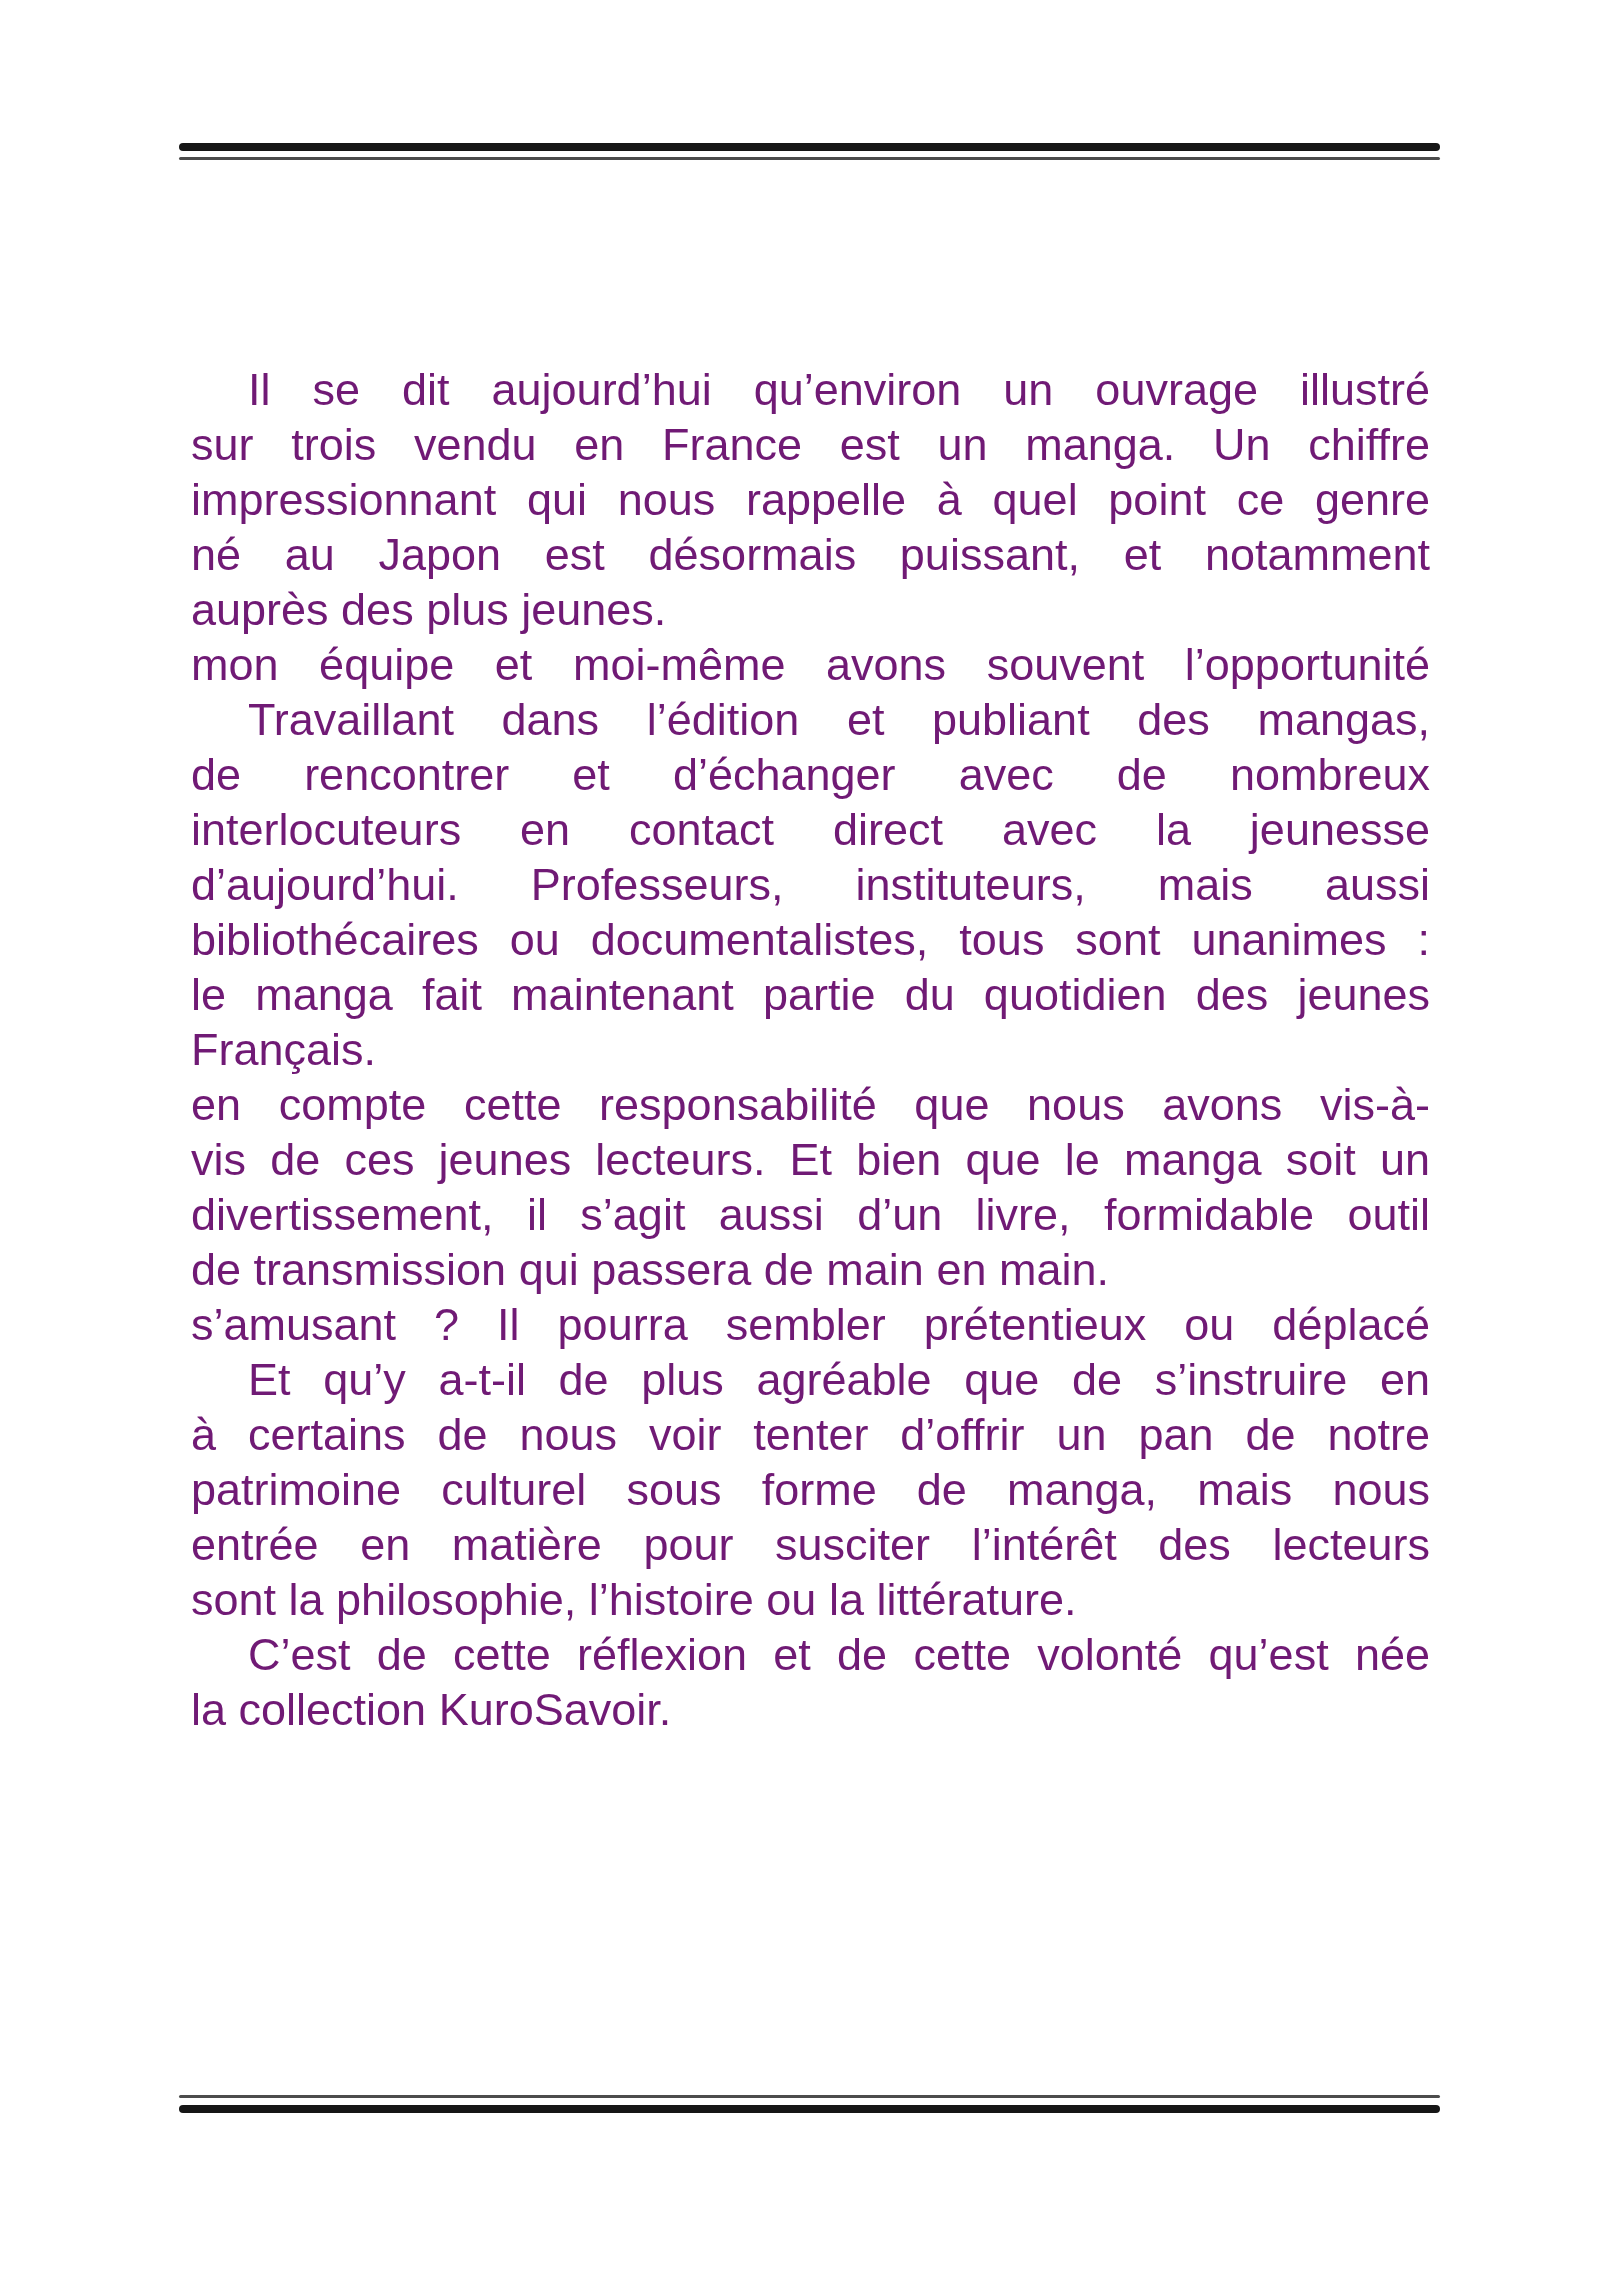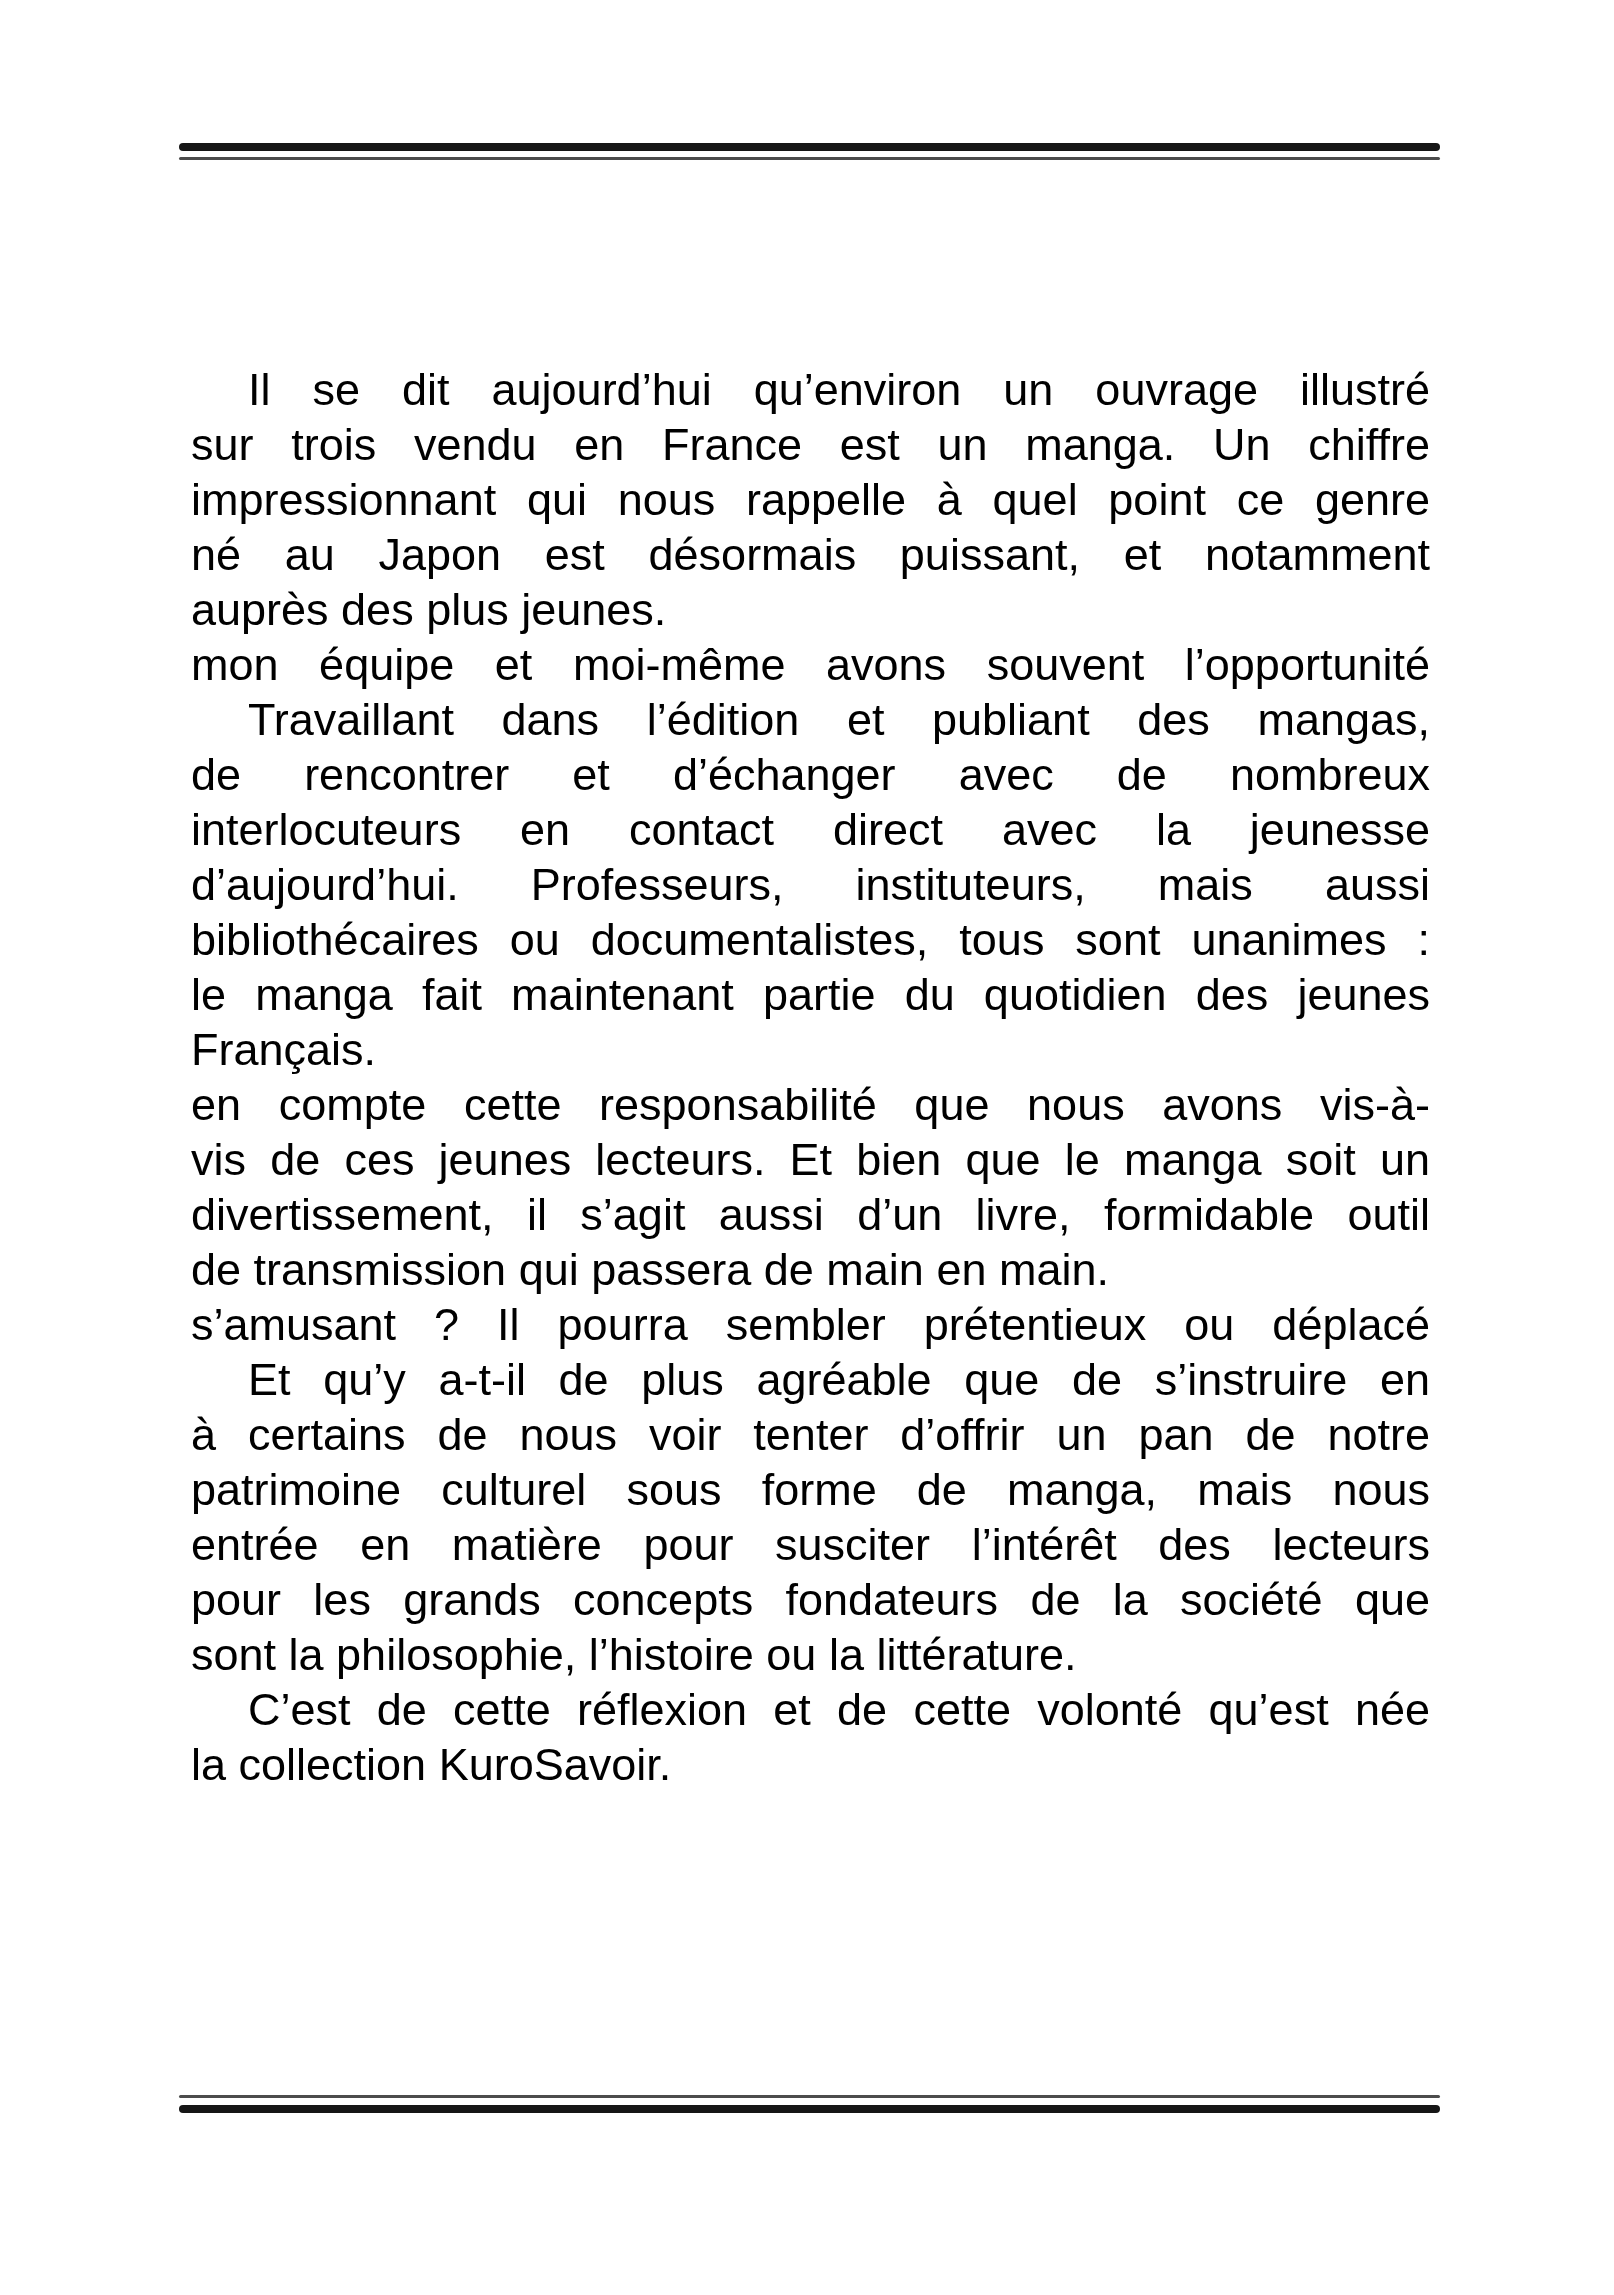--- a/index.html
+++ b/index.html
@@ -7,21 +7,21 @@
     padding: 0;
     background: #ffffff;
   }
   .page {
     position: relative;
     width: 1614px;
     height: 2295px;
     background: #ffffff;
     overflow: hidden;
     font-family: "Liberation Sans", sans-serif;
-    color: #000000;
+    color: #701a75;
   }
   .rule {
     position: absolute;
     left: 179px;
     width: 1261px;
   }
   .rule-thick {
     height: 7.6px;
     background: #161616;
     border-radius: 4.2px;
@@ -95,21 +95,20 @@
       <div class="line">divertissement, il s’agit aussi d’un livre, formidable outil</div>
       <div class="line end">de transmission qui passera de main en main.</div>
     </div>
 
     <div class="para">
       <div class="line">s’amusant ? Il pourra sembler prétentieux ou déplacé</div>
       <div class="line first">Et qu’y a-t-il de plus agréable que de s’instruire en</div>
       <div class="line">à certains de nous voir tenter d’offrir un pan de notre</div>
       <div class="line">patrimoine culturel sous forme de manga, mais nous</div>
       <div class="line">entrée en matière pour susciter l’intérêt des lecteurs</div>
-      <div class="line">pour les grands concepts fondateurs de la société que</div>
       <div class="line end">sont la philosophie, l’histoire ou la littérature.</div>
     </div>
 
     <div class="para">
       <div class="line first">C’est de cette réflexion et de cette volonté qu’est née</div>
       <div class="line end">la collection KuroSavoir.</div>
     </div>
 
   </main>
 

